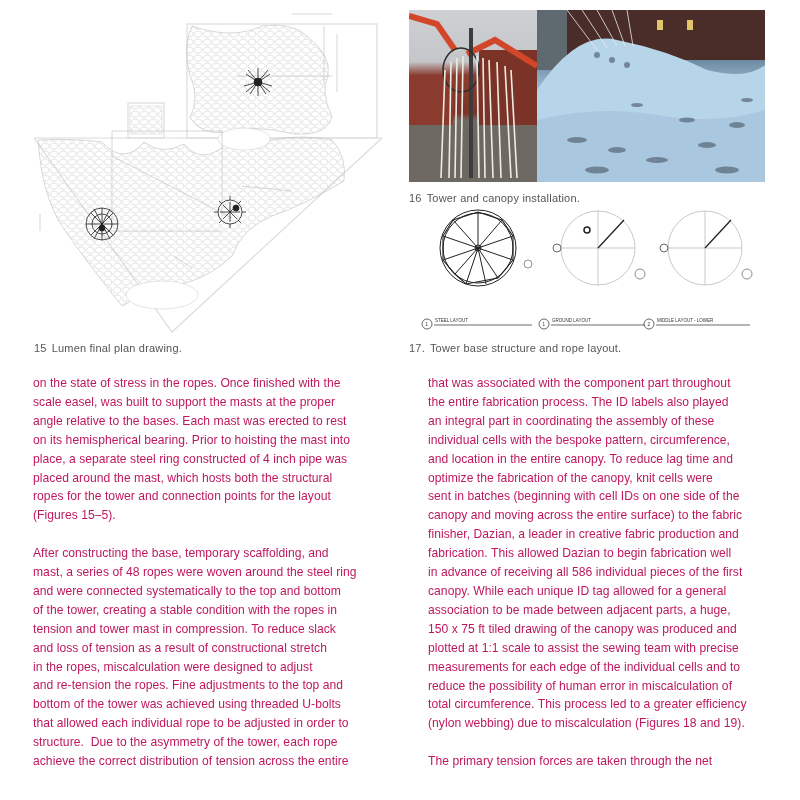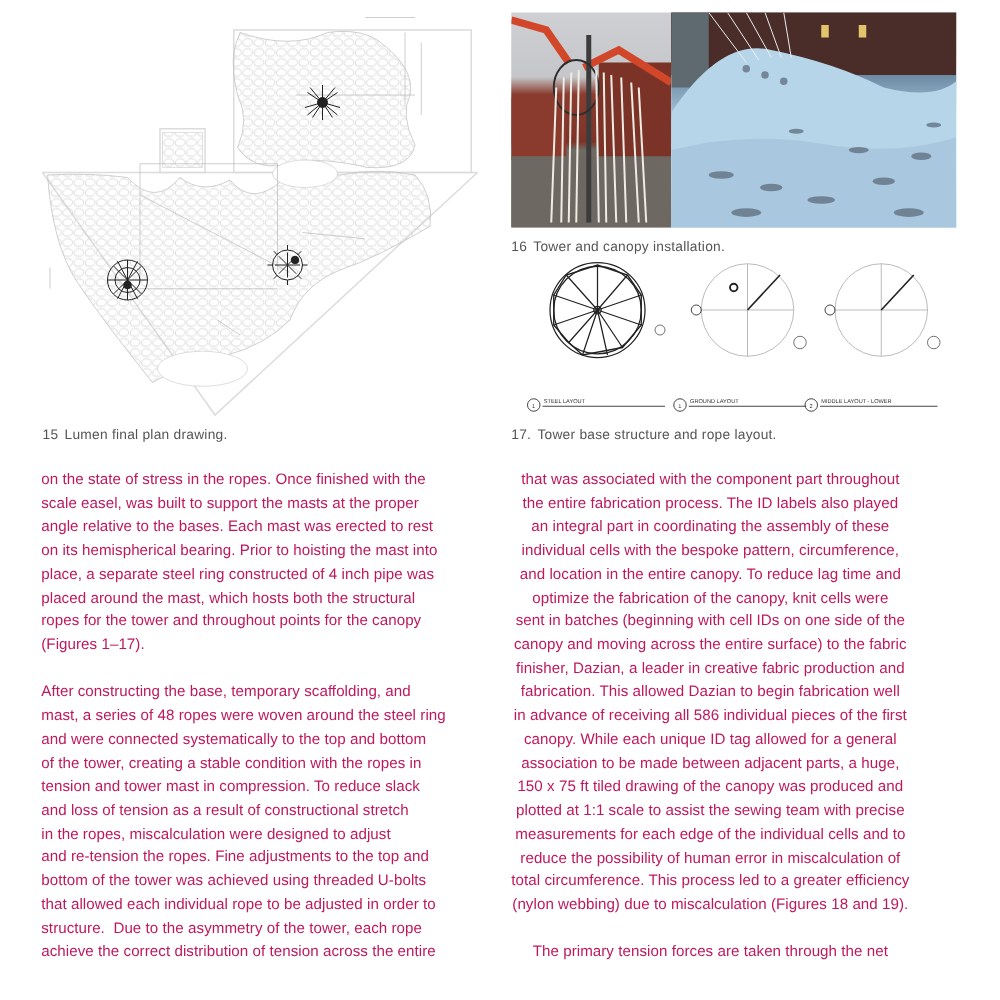--- a/index.html
+++ b/index.html
@@ -20,21 +20,21 @@
              background: linear-gradient(180deg, #3a2624 0%, #5b3530 18%, #6f8ea6 30%, #a9c9df 50%, #b9d6e8 70%, #8fb4cf 100%); }
 
   
   #fig17 { left: 420px; top: 208px; width: 350px; height: 126px; }
 
   
   .col { position: absolute; font-size: 12.1px; line-height: 18.9px; color: #be185d; letter-spacing: 0.05px; }
   .col p { margin: 0; white-space: nowrap; }
   .col .gap { height: 18.9px; }
   #col-left { left: 33px; top: 374px; }
-  #col-right { left: 409px; top: 374px; text-align: center; }
+  #col-right { left: 428px; top: 374px; }
 </style>
 </head>
 <body>
 
 <div id="fig15" class="abs">
   <svg width="352" height="328" viewBox="0 0 352 328">
     <defs>
       <pattern id="cells" width="9" height="8" patternUnits="userSpaceOnUse">
         <path d="M0,4 Q2,0 5,1 Q9,2 8,5 Q6,8 3,7 Q0,7 0,4 Z" fill="none" stroke="#c4c4c4" stroke-width="0.5"></path>
       </pattern>
@@ -210,22 +210,22 @@
 </div>
 
 <div id="col-left" class="col">
   <div>
     <p>on the state of stress in the ropes. Once finished with the</p>
     <p>scale easel, was built to support the masts at the proper</p>
     <p>angle relative to the bases. Each mast was erected to rest</p>
     <p>on its hemispherical bearing. Prior to hoisting the mast into</p>
     <p>place, a separate steel ring constructed of 4 inch pipe was</p>
     <p>placed around the mast, which hosts both the structural</p>
-    <p>ropes for the tower and throughout points for the canopy</p>
-    <p>(Figures 1–17).</p>
+    <p>ropes for the tower and connection points for the layout</p>
+    <p>(Figures 15–5).</p>
   </div>
   <div class="gap"></div>
   <div>
     <p>After constructing the base, temporary scaffolding, and</p>
     <p>mast, a series of 48 ropes were woven around the steel ring</p>
     <p>and were connected systematically to the top and bottom</p>
     <p>of the tower, creating a stable condition with the ropes in</p>
     <p>tension and tower mast in compression. To reduce slack</p>
     <p>and loss of tension as a result of constructional stretch</p>
     <p>in the ropes, miscalculation were designed to adjust</p>

